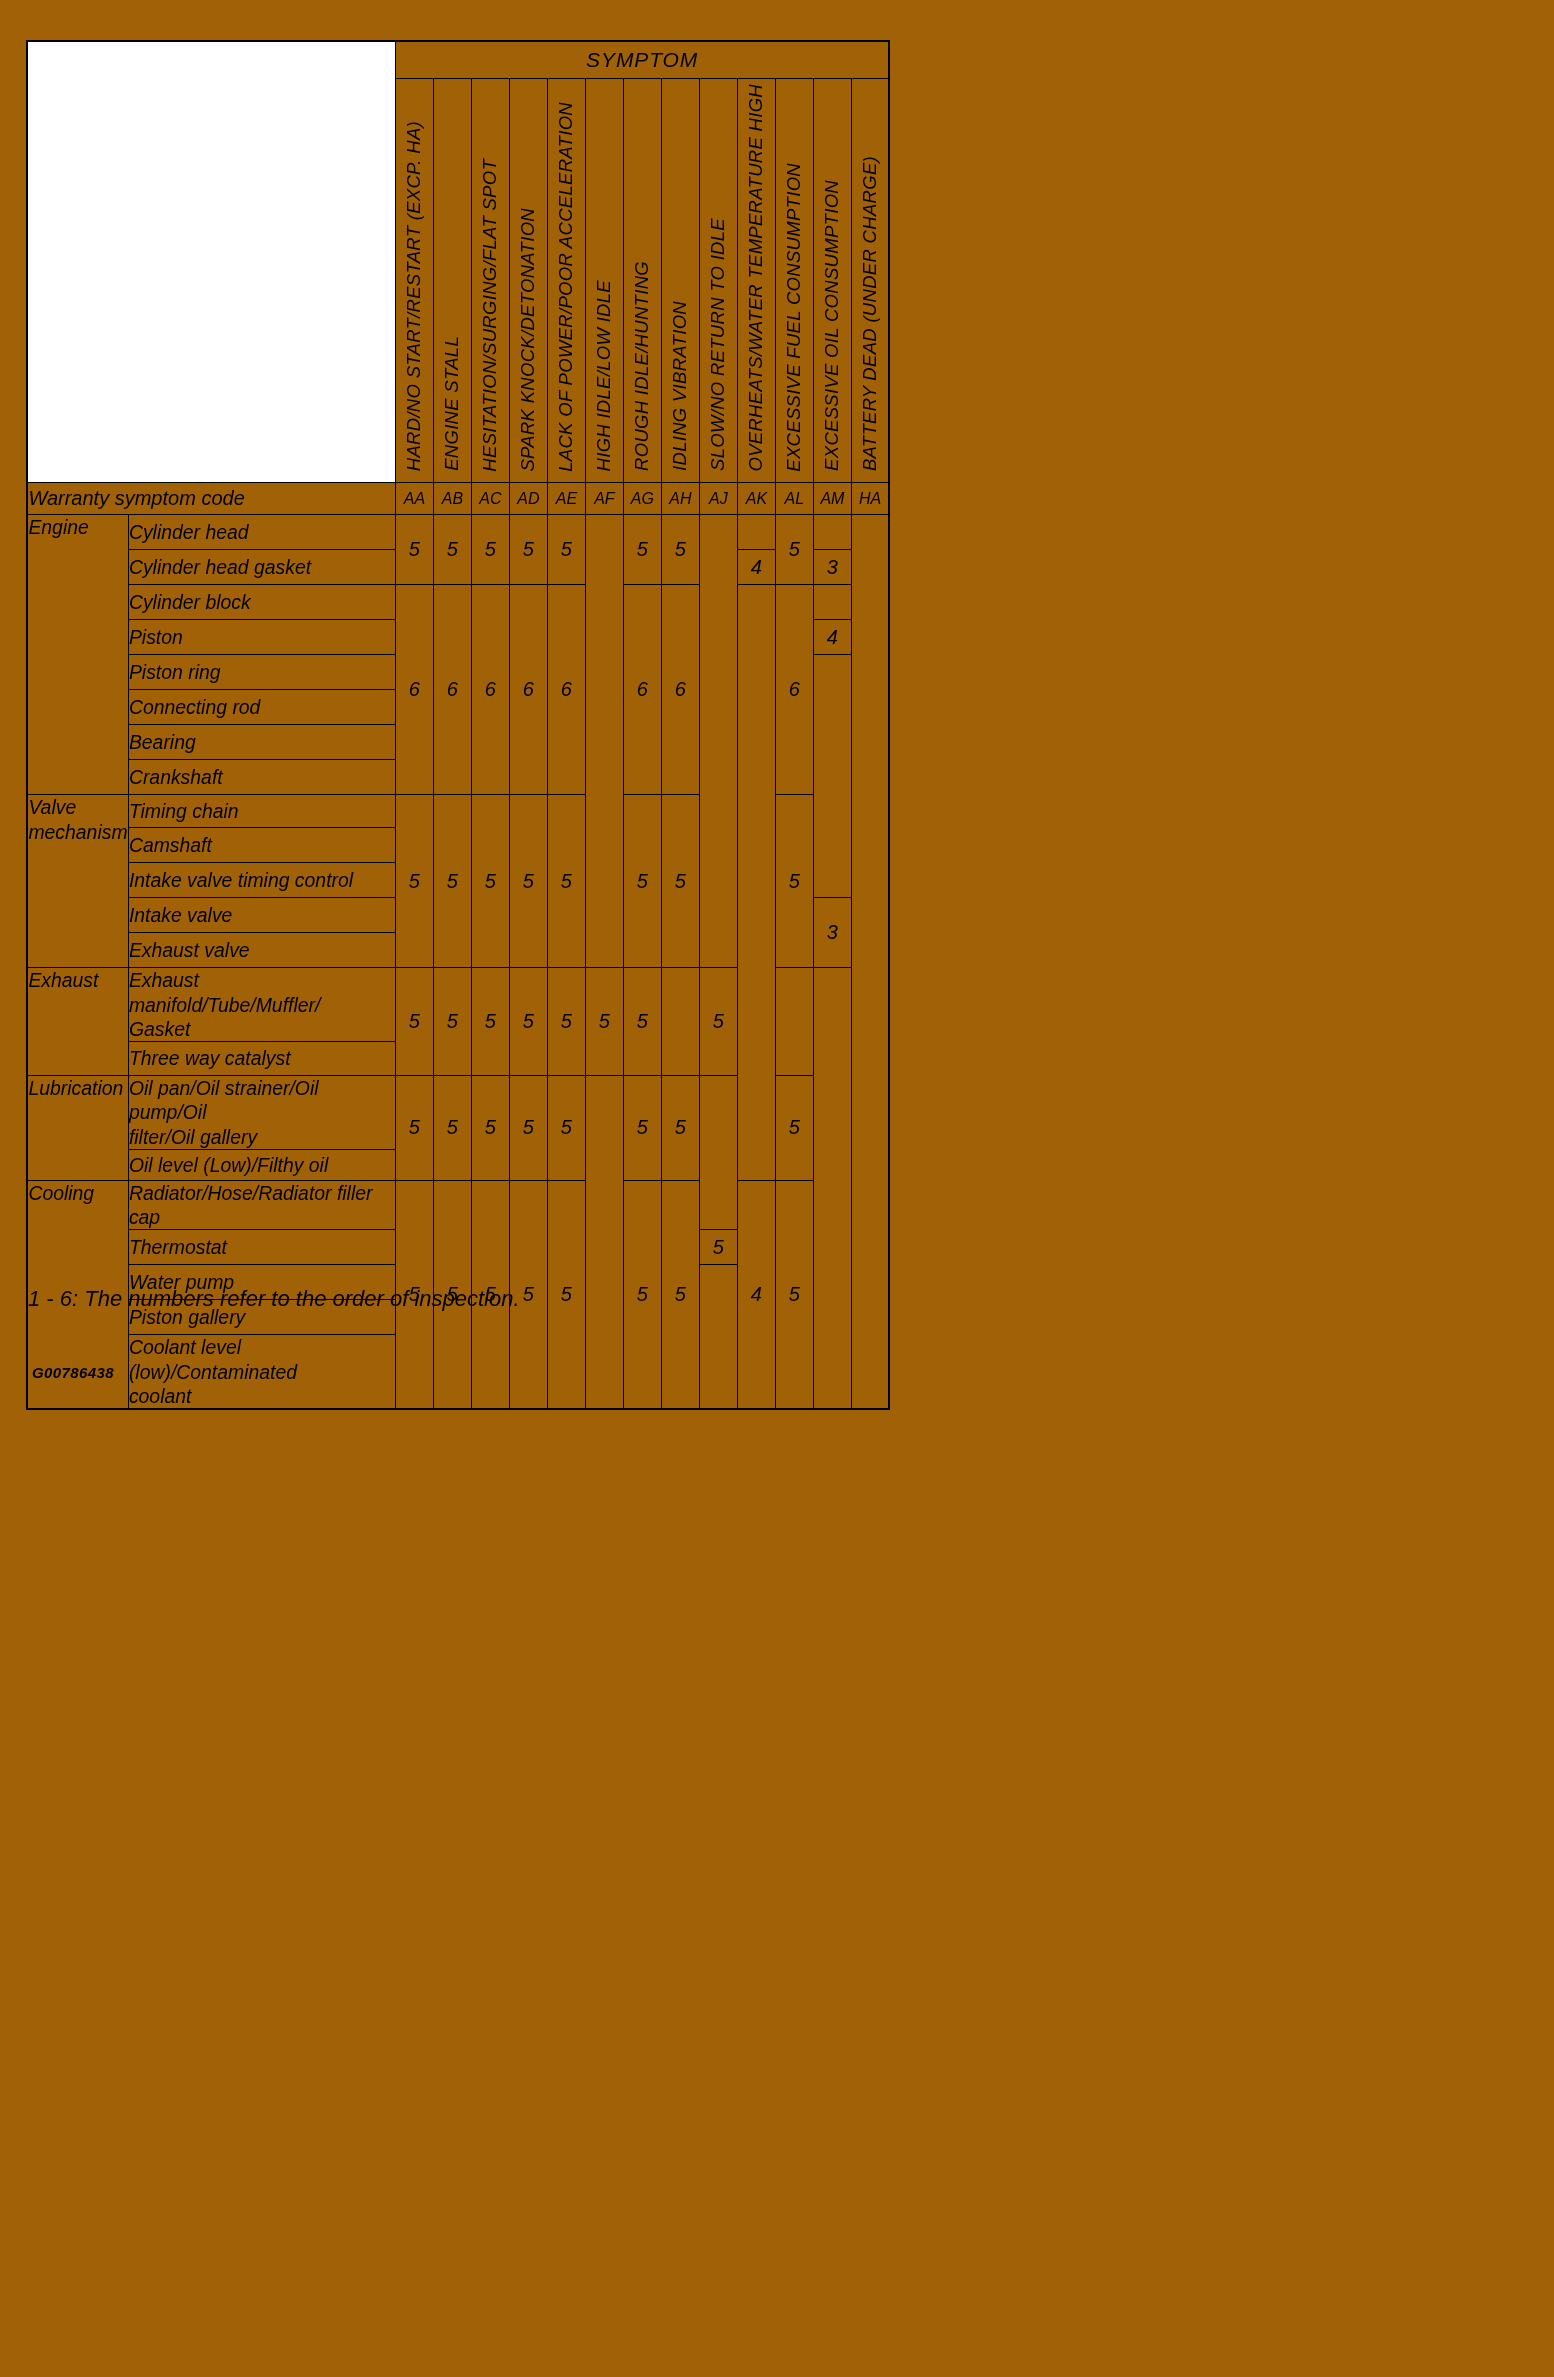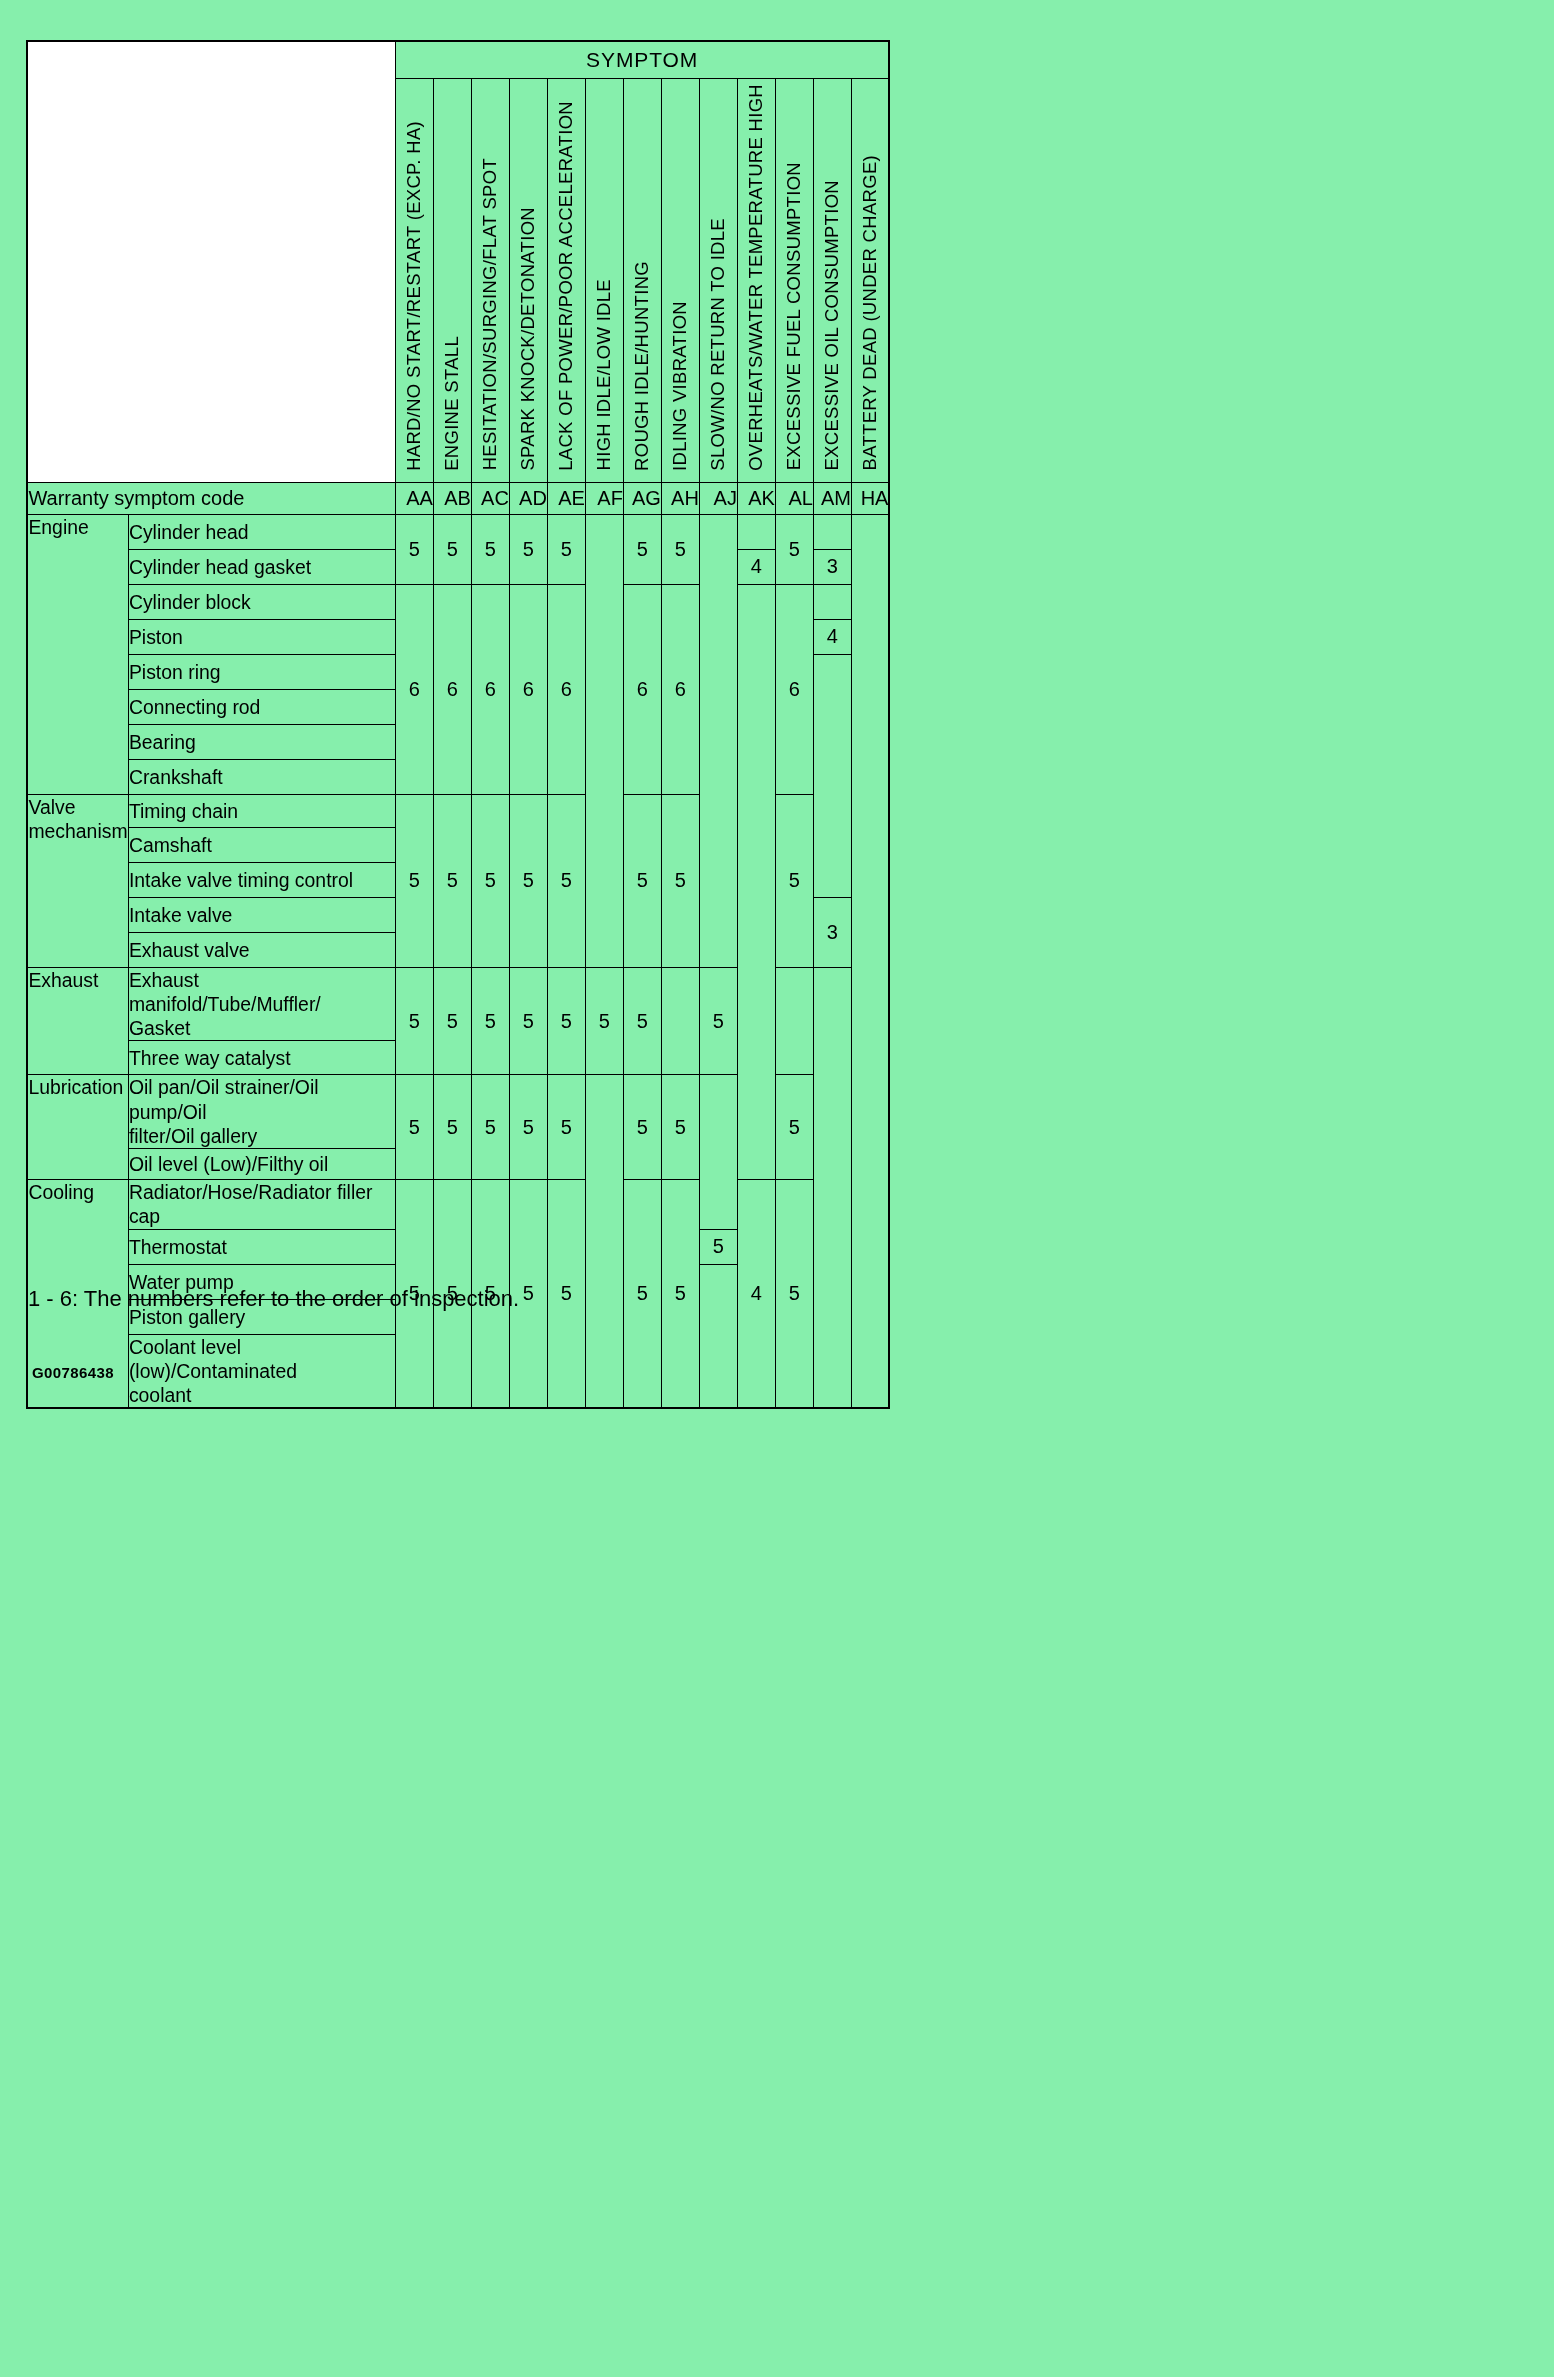--- a/index.html
+++ b/index.html
@@ -1,18 +1,18 @@
 <!DOCTYPE html>
 <html style="font-size:14px"><head>
 <meta charset="utf-8">
 <style>
   * { box-sizing: border-box; }
   html, body { margin: 0; padding: 0; background: #ffffff; }
   body { font-family: "Liberation Sans", sans-serif; color: #000; }
-  .page { position: relative; width: 1554px; height: 2377px; background: #86efac; overflow: hidden; }
+  .page { position: relative; width: 1554px; height: 2377px; background: #a16207; overflow: hidden; font-style: italic; }
 
   table.diag {
     position: absolute; left: 26.4px; top: 40px;
     width: 860px;
     border-collapse: collapse; table-layout: fixed;
     border: 2.6px solid #000;
   }
   table.diag td { border: 1.8px solid #000; padding: 0; overflow: hidden; }
 
   td.corner { background: #fff; }
@@ -23,21 +23,21 @@
     display: inline-block;
     writing-mode: vertical-rl;
     transform: rotate(180deg);
     white-space: nowrap;
     font-size: 18.5px;
     margin: 5.3px auto 8px auto;
     letter-spacing: 0.3px;
   }
 
   td.wlabel { font-size: 20px; padding: 2.6px 3.5px 2.6px 8.8px; }
-  td.code  { text-align: right; font-size: 20px; }
+  td.code  { text-align: center; font-size: 16px; }
 
   td.cat {
     vertical-align: top;
     font-size: 19.4px;
     padding: 8px 5.3px 3.5px 8.8px;
     line-height: 1.25;
   }
   td.item {
     font-size: 19.4px;
     padding: 2.6px 5.3px 2.6px 9.7px;

